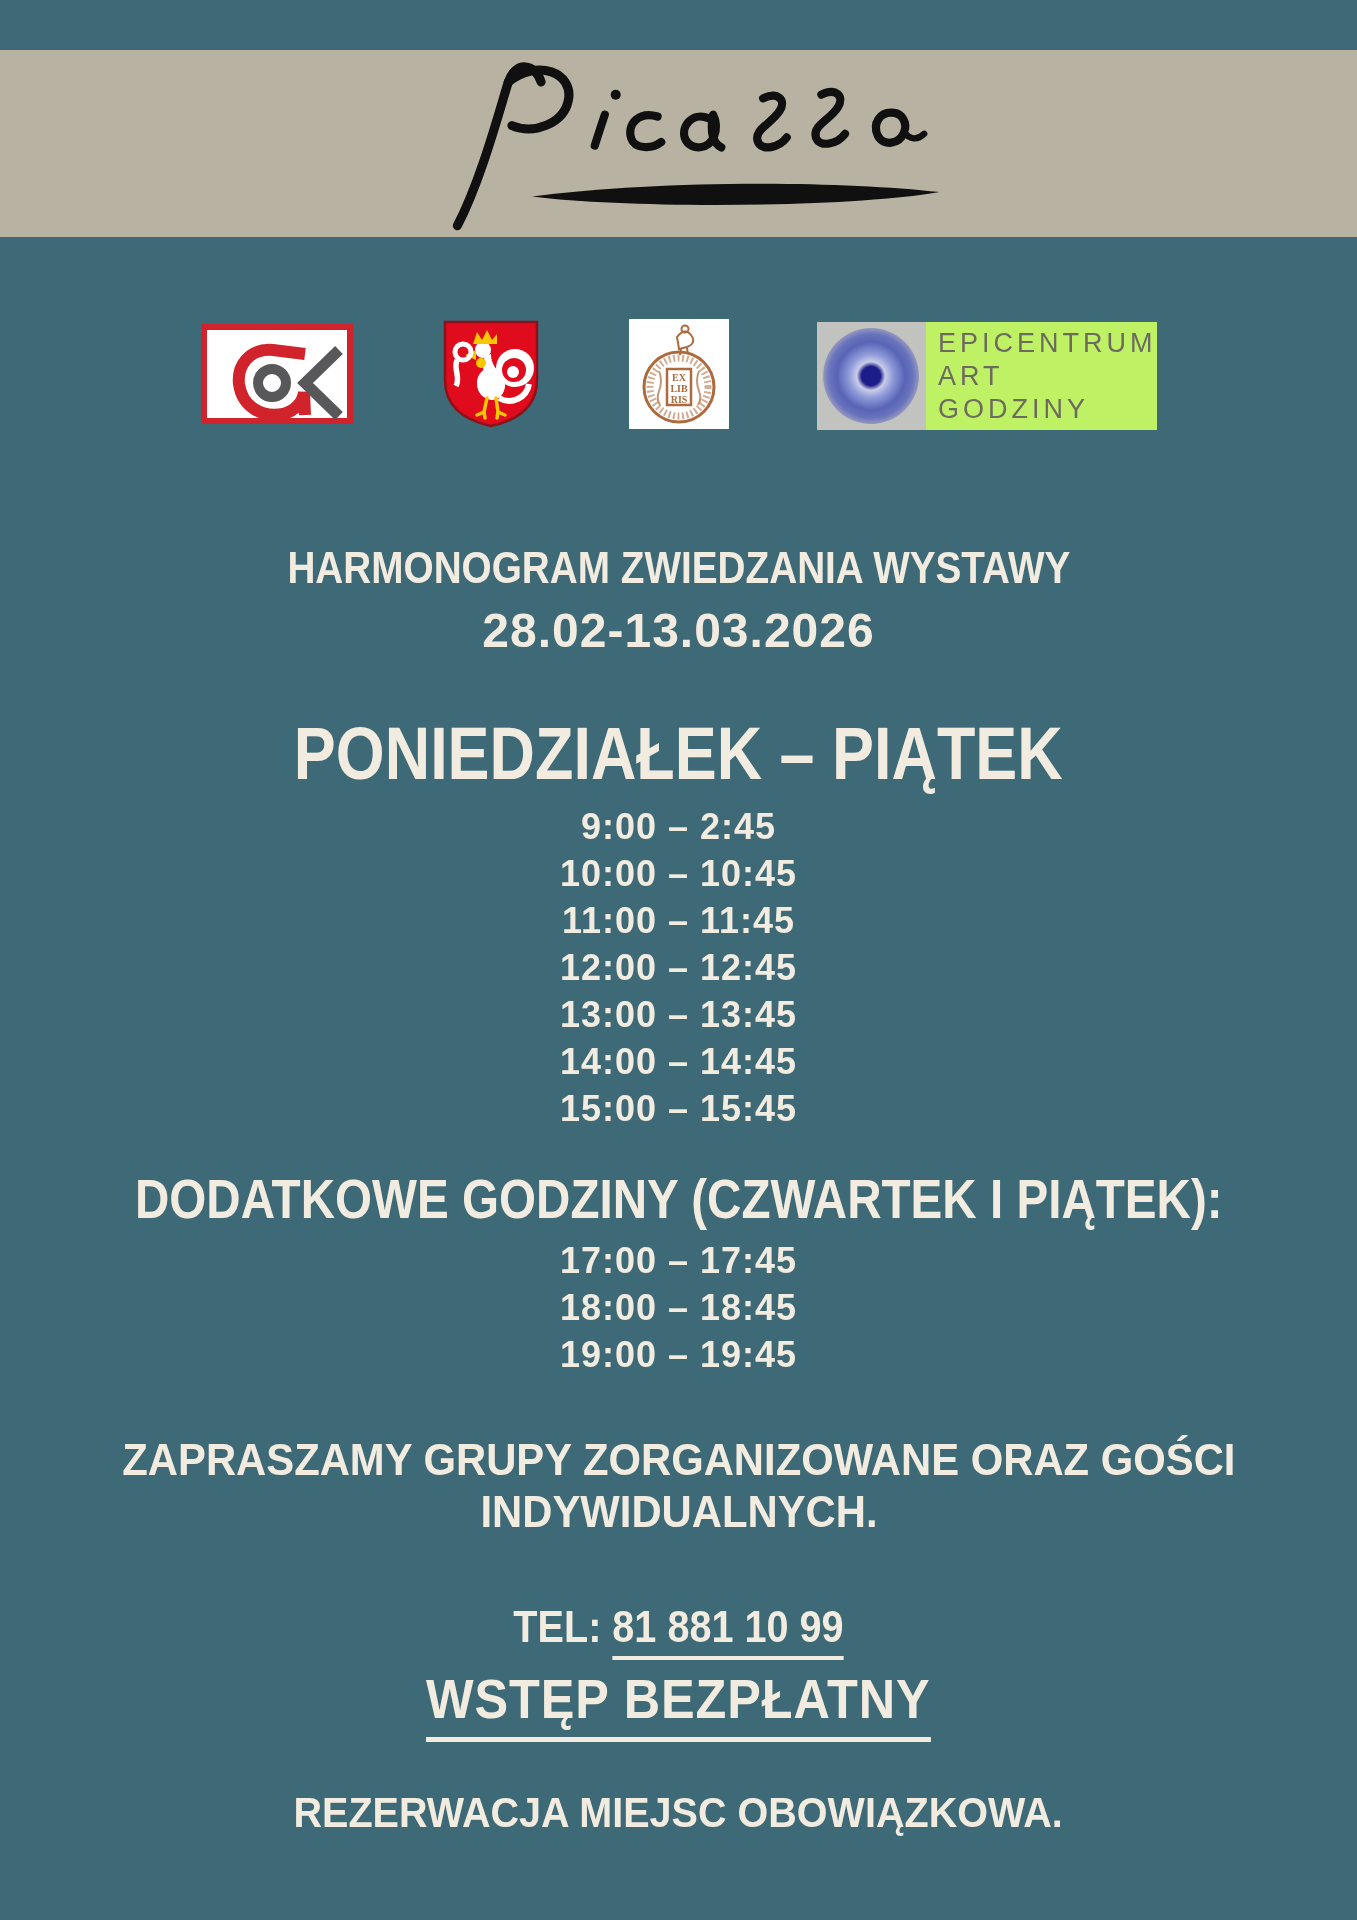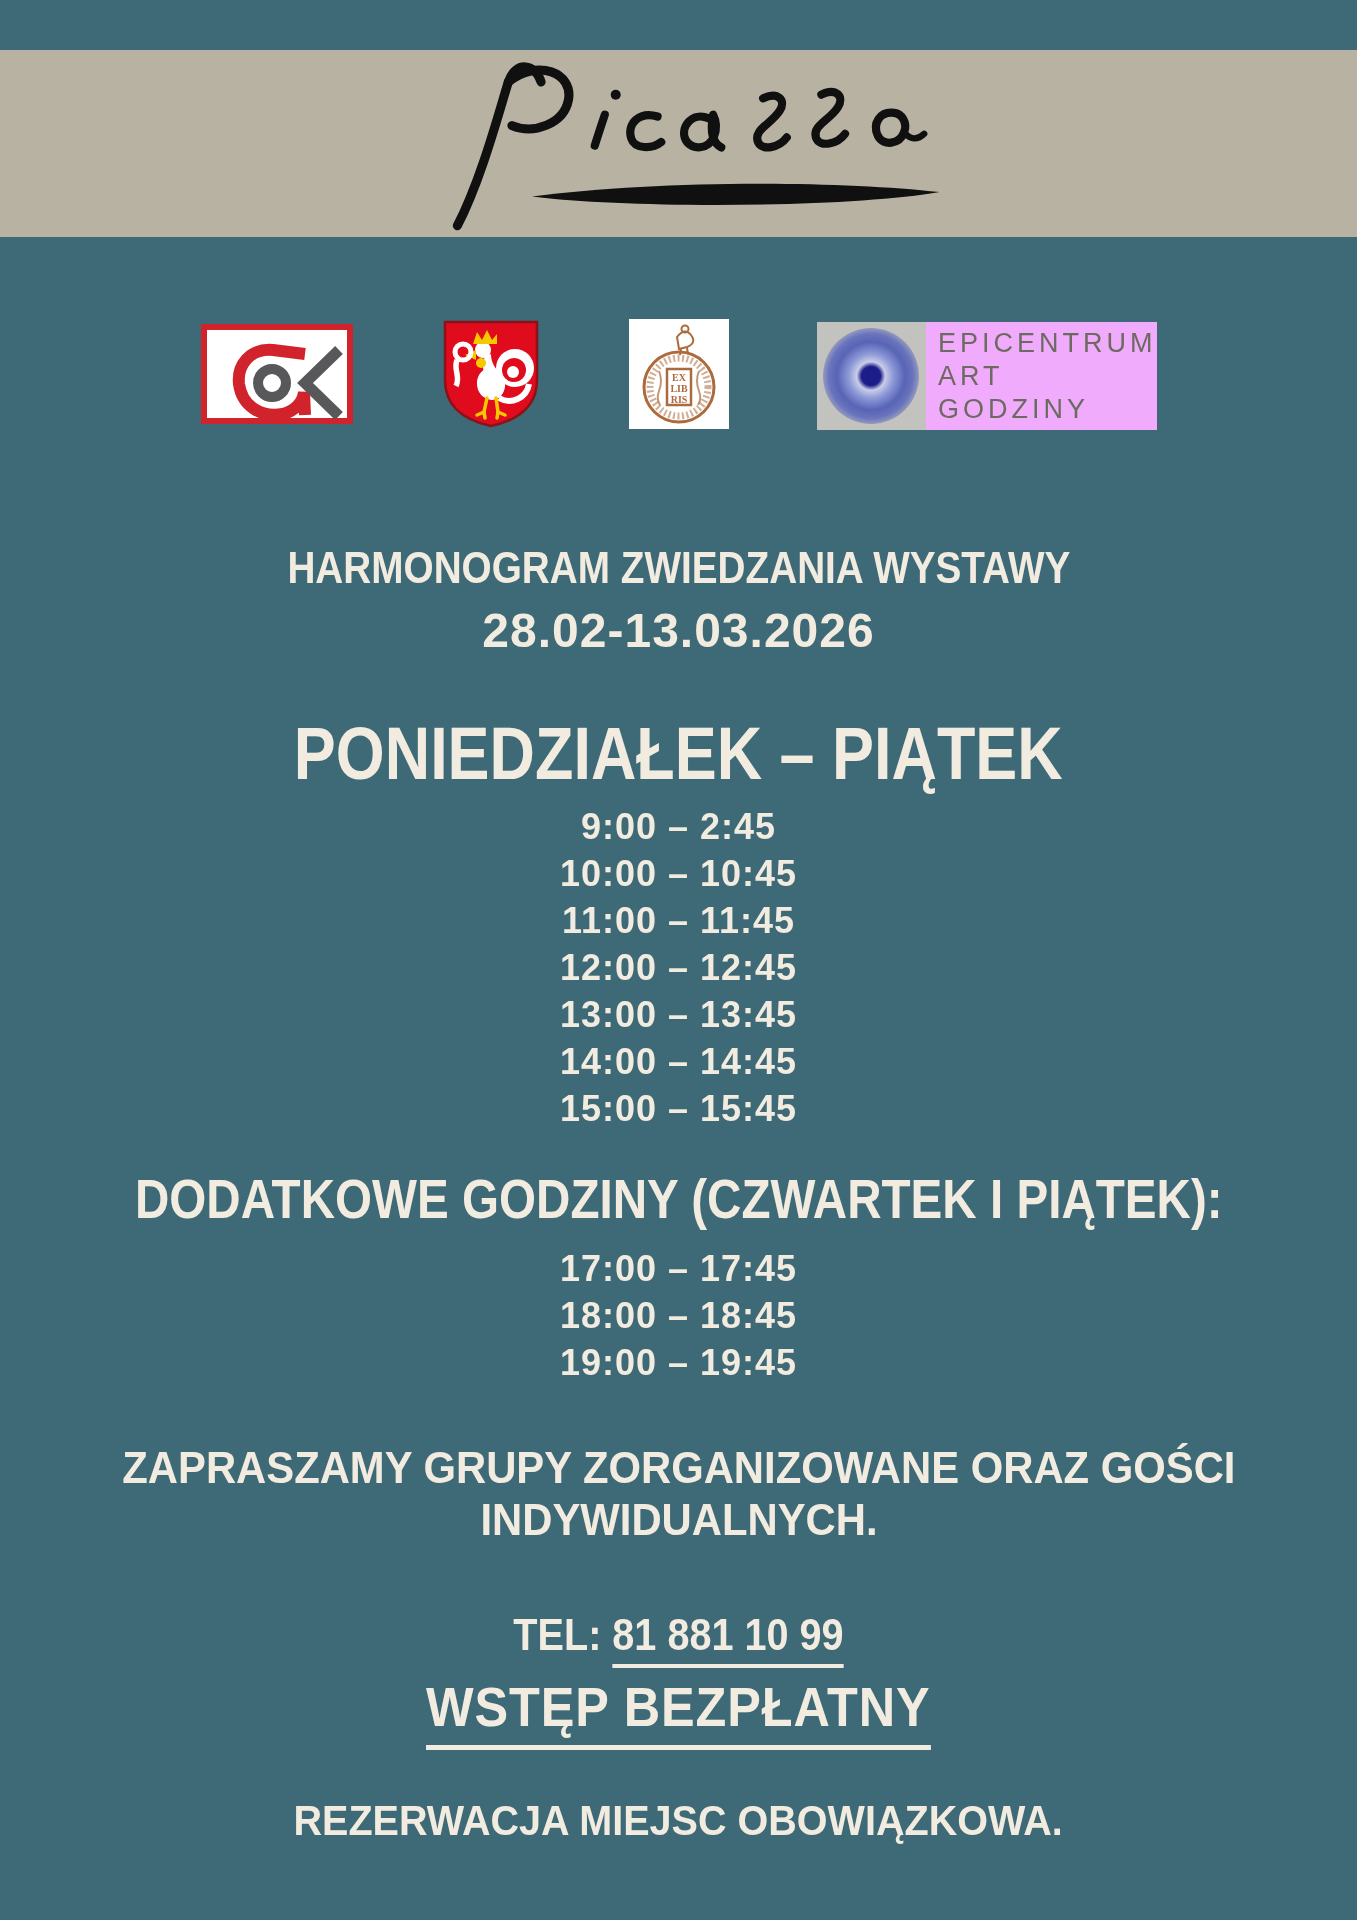--- a/index.html
+++ b/index.html
@@ -22,21 +22,21 @@
   .signature-wrap{transform:translateX(55px);}
   .sr{position:absolute;width:1px;height:1px;overflow:hidden;clip:rect(0 0 0 0);white-space:nowrap;}
   
   .logos{
     margin-top:84px;
     display:flex;justify-content:center;align-items:center;gap:88px;
     height:110px;
   }
   .logo-box{flex:0 0 auto;}
   .epic{
-    width:340px;height:108px;background:#f0abfc;
+    width:340px;height:108px;background:#bef264;
     display:flex;align-items:stretch;
   }
   .epic-art{
     width:116px;background:#c2c2be;
     display:flex;align-items:center;justify-content:center;
   }
   .iris{
     width:96px;height:96px;border-radius:50%;
     background:radial-gradient(circle,
       #1d1d8a 0 14%,
@@ -61,21 +61,21 @@
   .cond{display:inline-block;white-space:nowrap;}
   .title{margin-top:114px;font-size:44px;font-weight:bold;line-height:46px;}
   .title .cond{transform:scaleX(.88);}
   .dates{margin-top:14px;font-size:48px;font-weight:bold;line-height:52px;letter-spacing:1px;}
   .weekday-h{margin-top:58px;font-size:74px;font-weight:bold;line-height:78px;}
   .weekday-h .cond{transform:scaleX(.85);}
   .times{margin-top:10px;}
   .time-row{font-size:36px;font-weight:bold;line-height:47px;letter-spacing:1px;}
   .extra-h{margin-top:37px;font-size:56px;font-weight:bold;line-height:60px;}
   .extra-h .cond{transform:scaleX(.85);}
-  .times-extra{margin-top:16px;}
+  .times-extra{margin-top:8px;}
   .invite{margin-top:56px;font-size:44px;font-weight:bold;line-height:52px;}
   .invite .cond{transform:scaleX(.95);}
   .tel{margin-top:64px;font-size:44px;font-weight:bold;line-height:50px;}
   .tel .cond{transform:scaleX(.9);}
   .tel-number{border-bottom:4px solid #f2ece0;padding-bottom:5px;}
   .free{margin-top:16px;font-size:56px;font-weight:bold;line-height:62px;}
   .free .cond{transform:scaleX(.9);}
   .free-inner{border-bottom:5px solid #f2ece0;padding-bottom:7px;letter-spacing:1px;}
   .resv{margin-top:58px;font-size:43px;font-weight:bold;line-height:48px;}
   .resv .cond{transform:scaleX(.92);}

